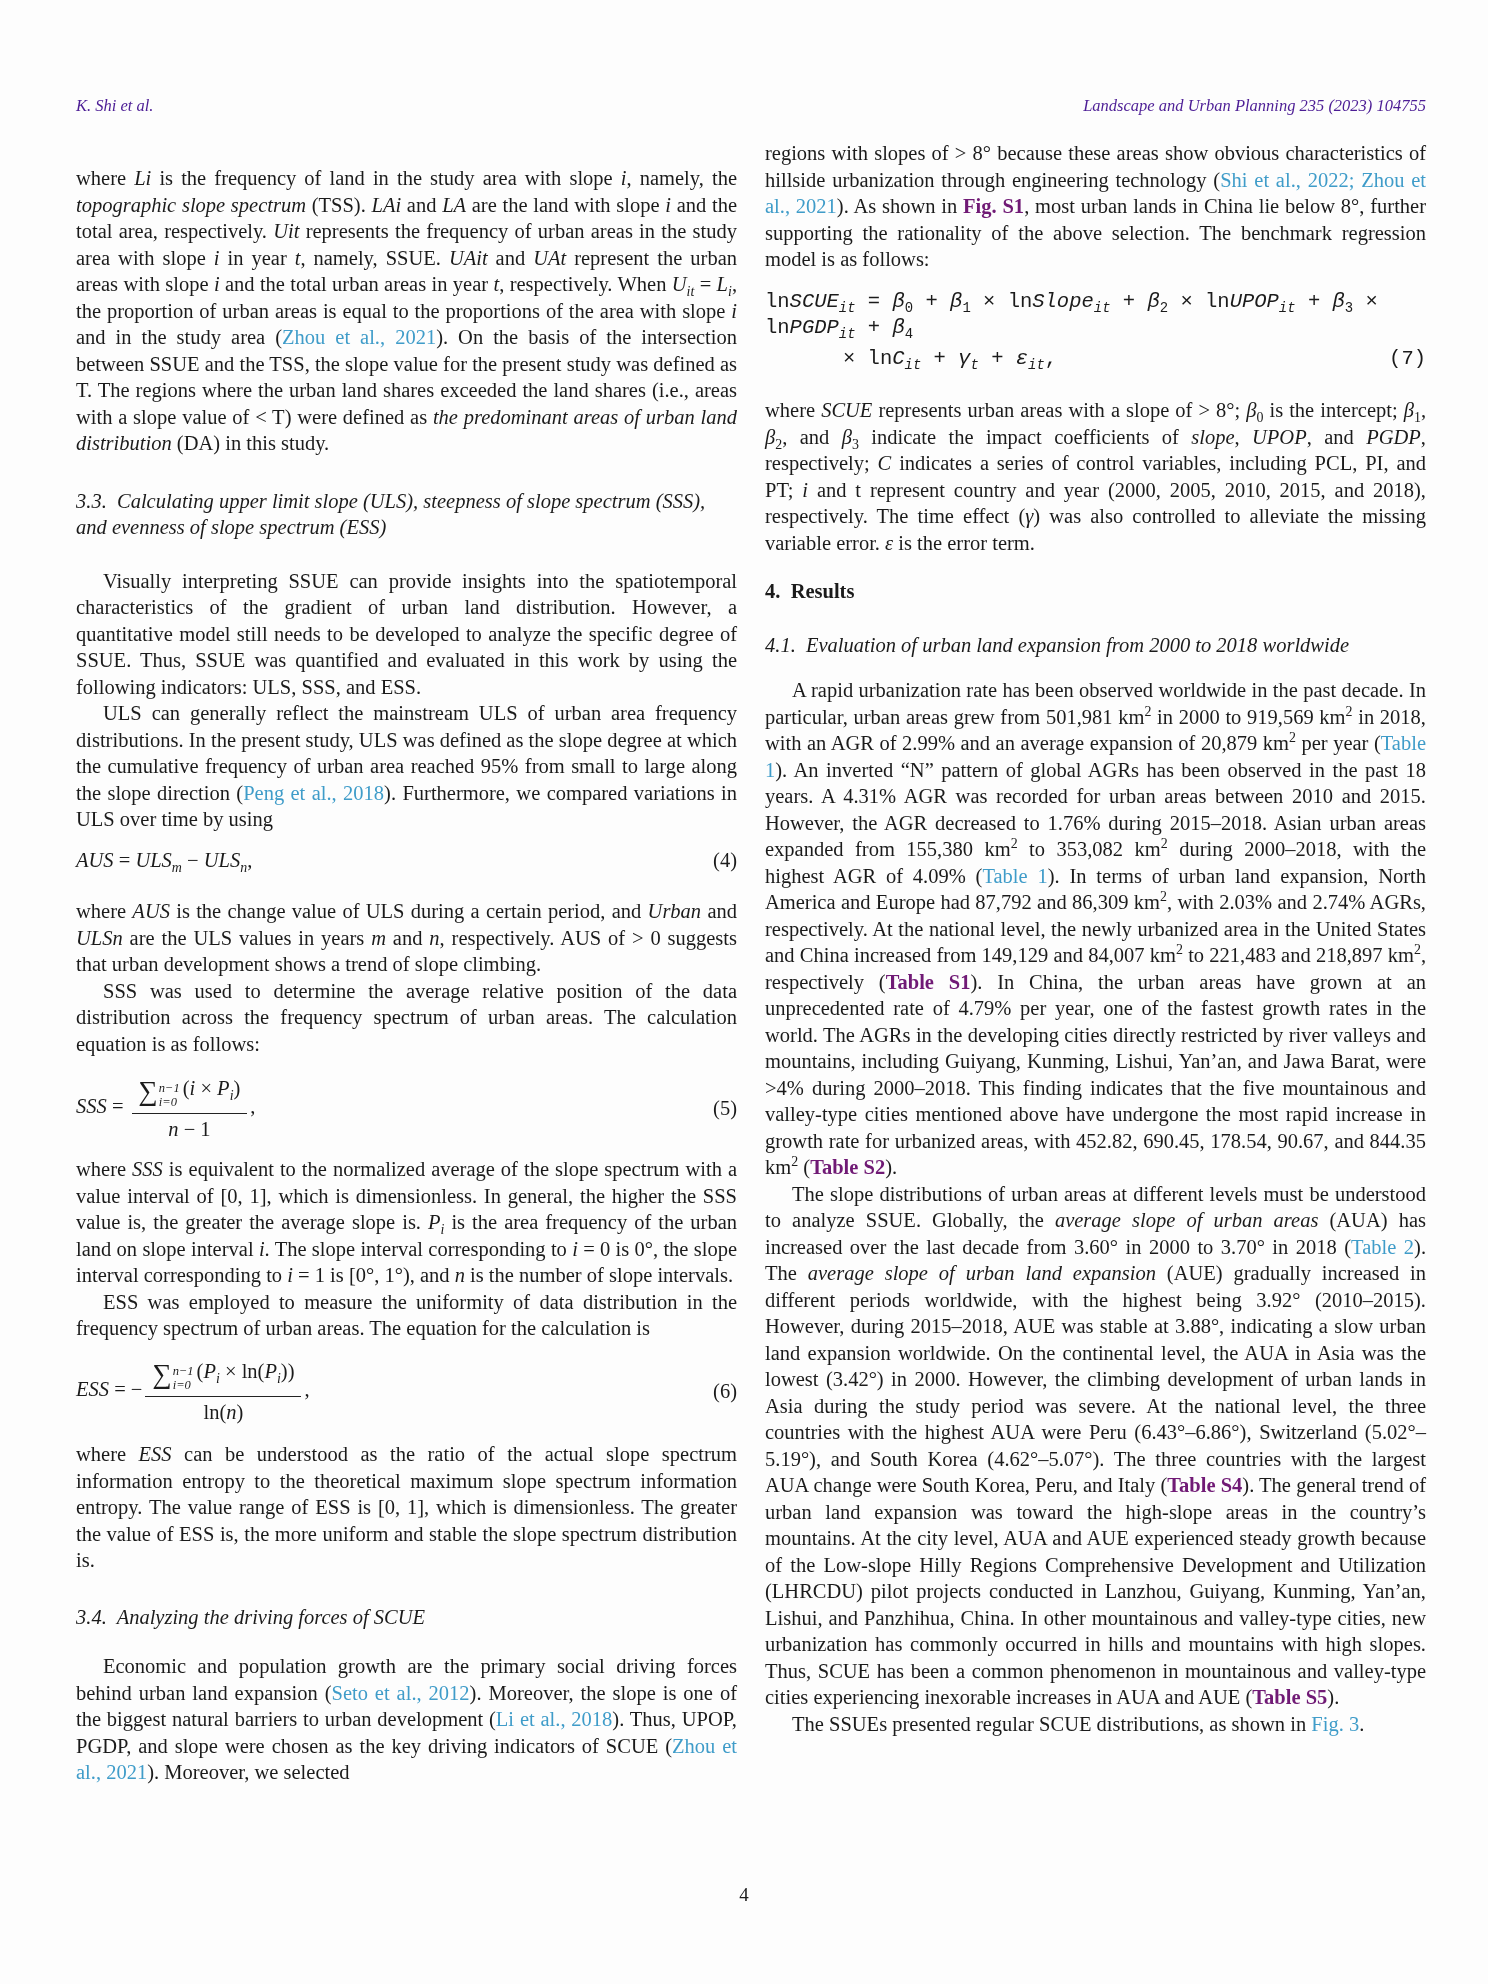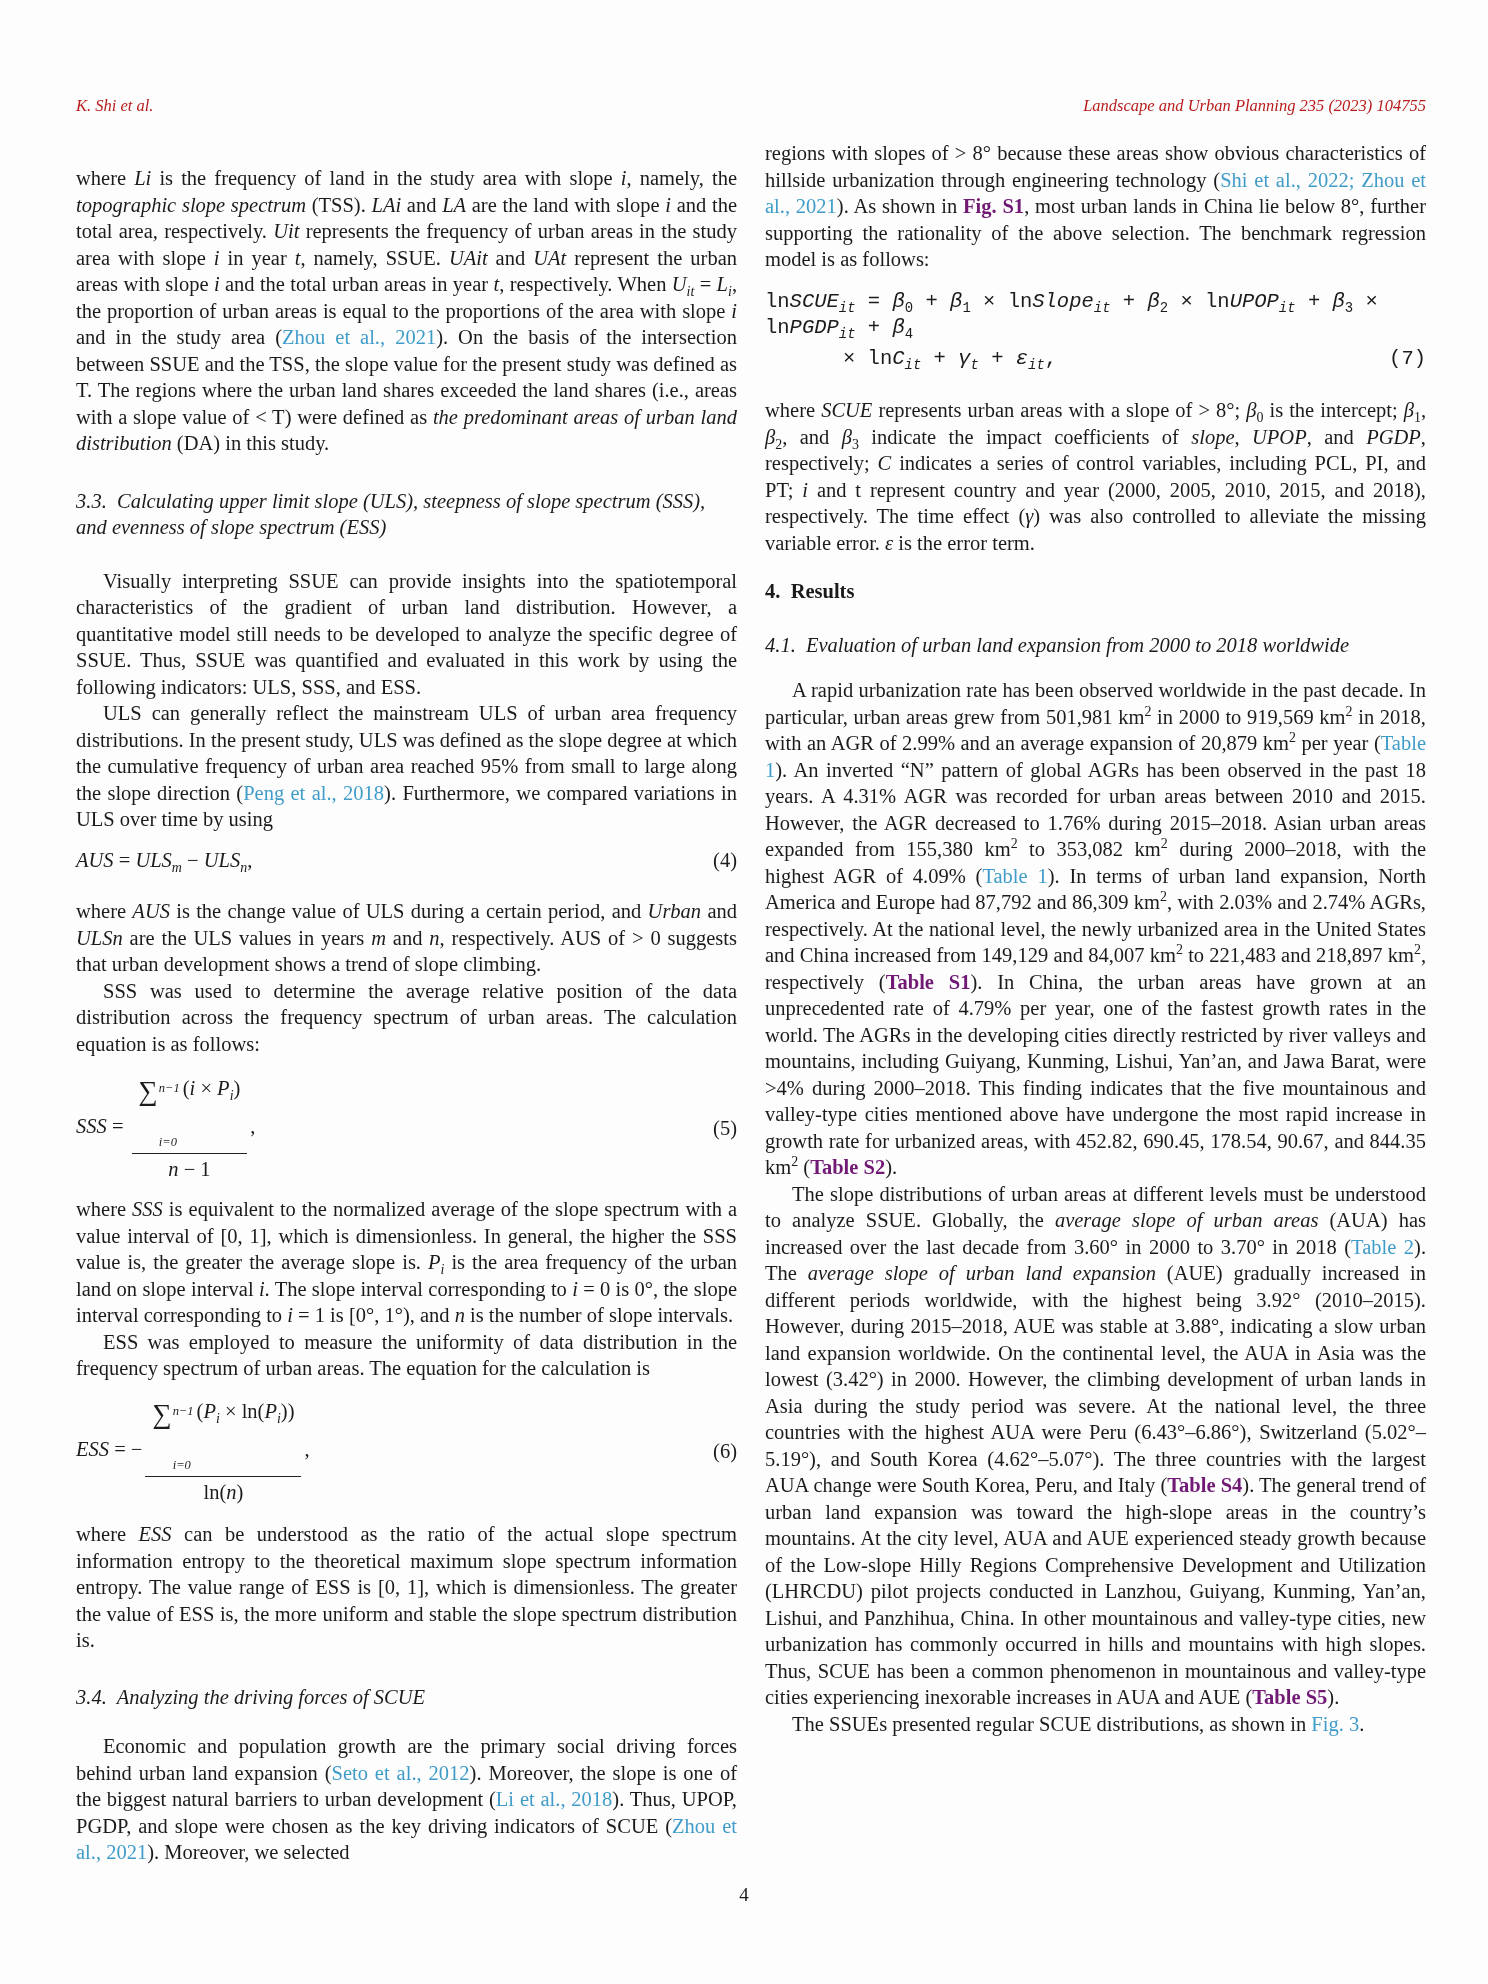--- a/index.html
+++ b/index.html
@@ -4,21 +4,21 @@
 <style>
   html,body{margin:0;padding:0;background:#ffffff;}
   .page{
     position:relative;width:1488px;height:1984px;background:#fdfdfd;
     font-family:"Liberation Serif","DejaVu Serif",serif;color:#1b1b1b;
     overflow:hidden;
   }
   .header{
     position:absolute;top:96px;left:76px;right:62px;
     display:flex;justify-content:space-between;
-    font-size:16.5px;font-style:italic;color:#b91c1c;
+    font-size:16.5px;font-style:italic;color:#4c1d95;
   }
   .columns{
     position:absolute;top:140px;left:76px;right:62px;
     display:flex;gap:28px;
   }
   .col{width:661px;font-size:20.5px;line-height:26.5px;text-align:justify;}
   p{margin:0;}
   .indent{text-indent:27px;}
   .hd{font-style:italic;text-align:left;}
   .hd-bold{font-weight:bold;font-style:normal;text-align:left;}
@@ -26,21 +26,21 @@
   .lnkb{color:#701a75;font-weight:bold;text-decoration:none;cursor:pointer;}
   .eq{display:flex;justify-content:space-between;align-items:center;text-align:left;}
   .eq .eqno{flex:none;margin-left:12px;}
   sub,sup{line-height:0;font-size:0.68em;}
   .frac{display:inline-block;text-align:center;vertical-align:middle;margin:0 3px;}
   .fnum{display:block;padding:0 7px 3px;border-bottom:1.4px solid #222;}
   .fden{display:block;padding-top:2px;}
   .sum{font-style:normal;font-size:27px;line-height:1;vertical-align:-5px;}
   .lims{
     display:inline-flex;flex-direction:column;align-items:flex-start;
-    font-size:12.5px;line-height:1.15;vertical-align:3px;margin:0 3px 0 1px;font-style:italic;gap:40px;
+    font-size:12.5px;line-height:1.15;vertical-align:3px;margin:0 3px 0 1px;font-style:italic;
   }
   .eq7block{text-align:left;font-family:Liberation Mono, monospace;}
   .eq7block .l2{display:flex;justify-content:space-between;padding-left:78px;margin-top:4px;}
   .pagenum{position:absolute;top:1884px;left:0;right:0;text-align:center;font-size:19px;color:#1b1b1b;}
   
   .m-eq3{margin-top:8px;}
   .m-para1{margin-top:25px;}
   .m-sec33{margin-top:31px;}
   .m-para2{margin-top:27px;}
   .m-eq4{margin-top:14px;margin-bottom:25px;}

